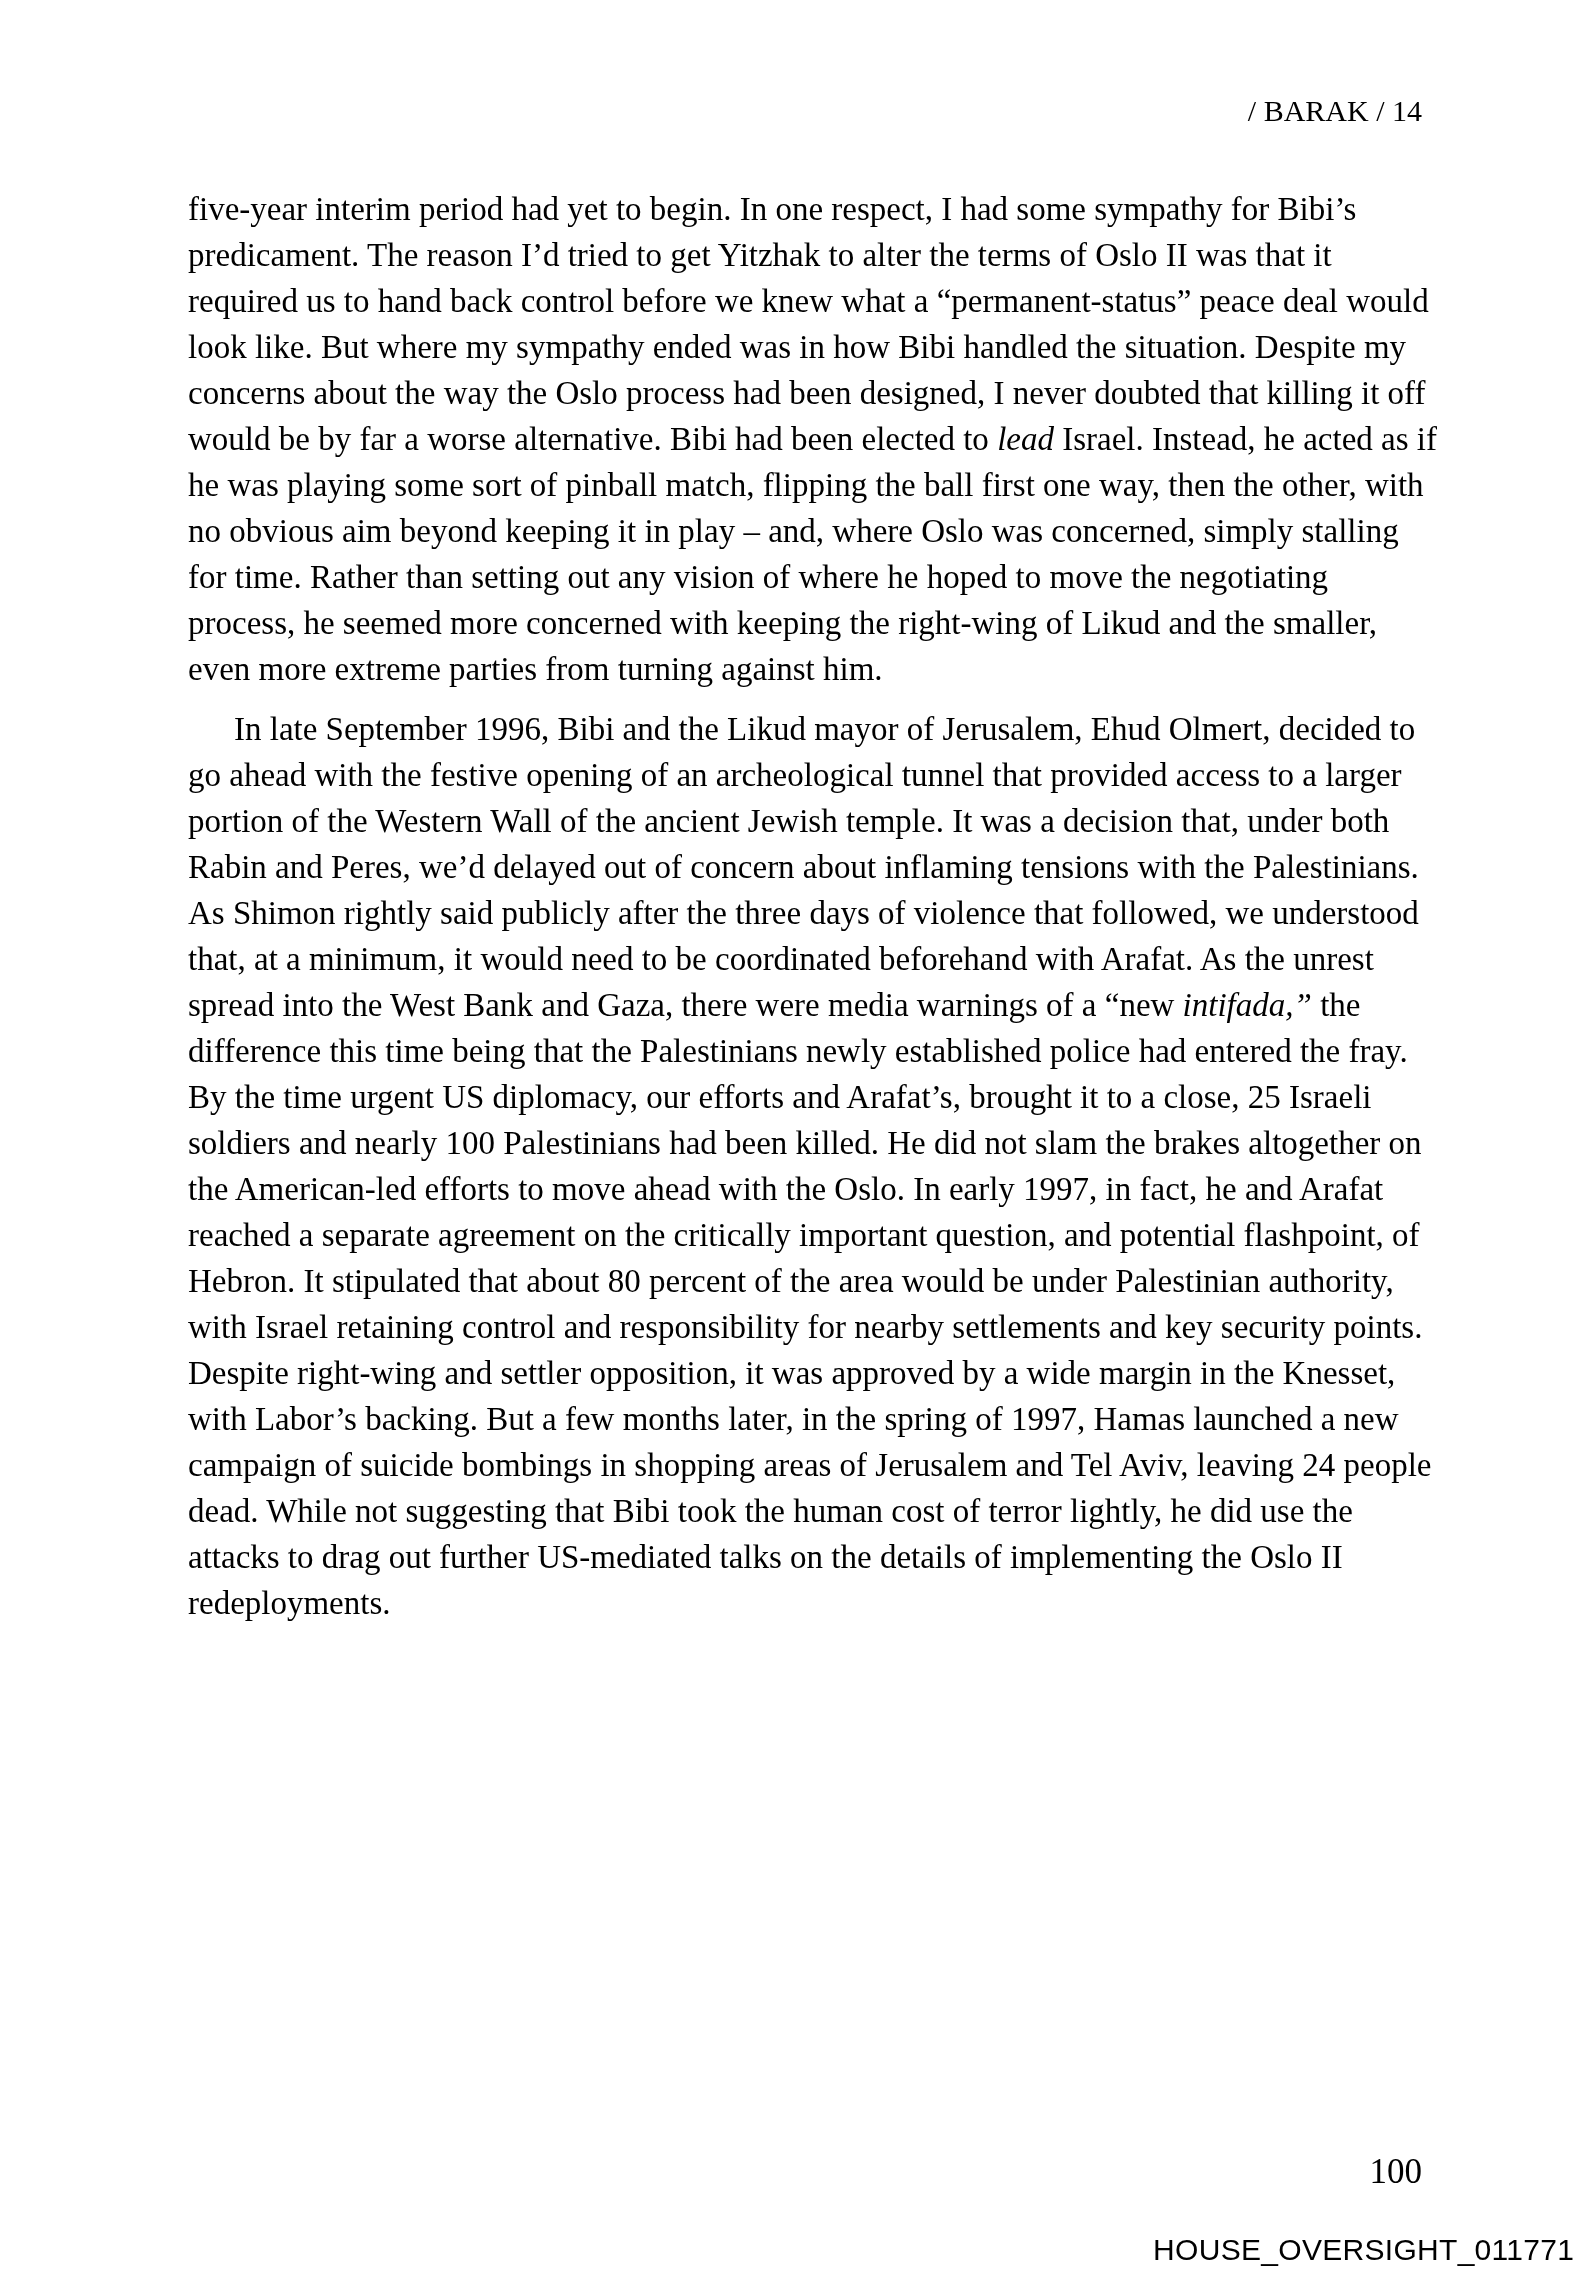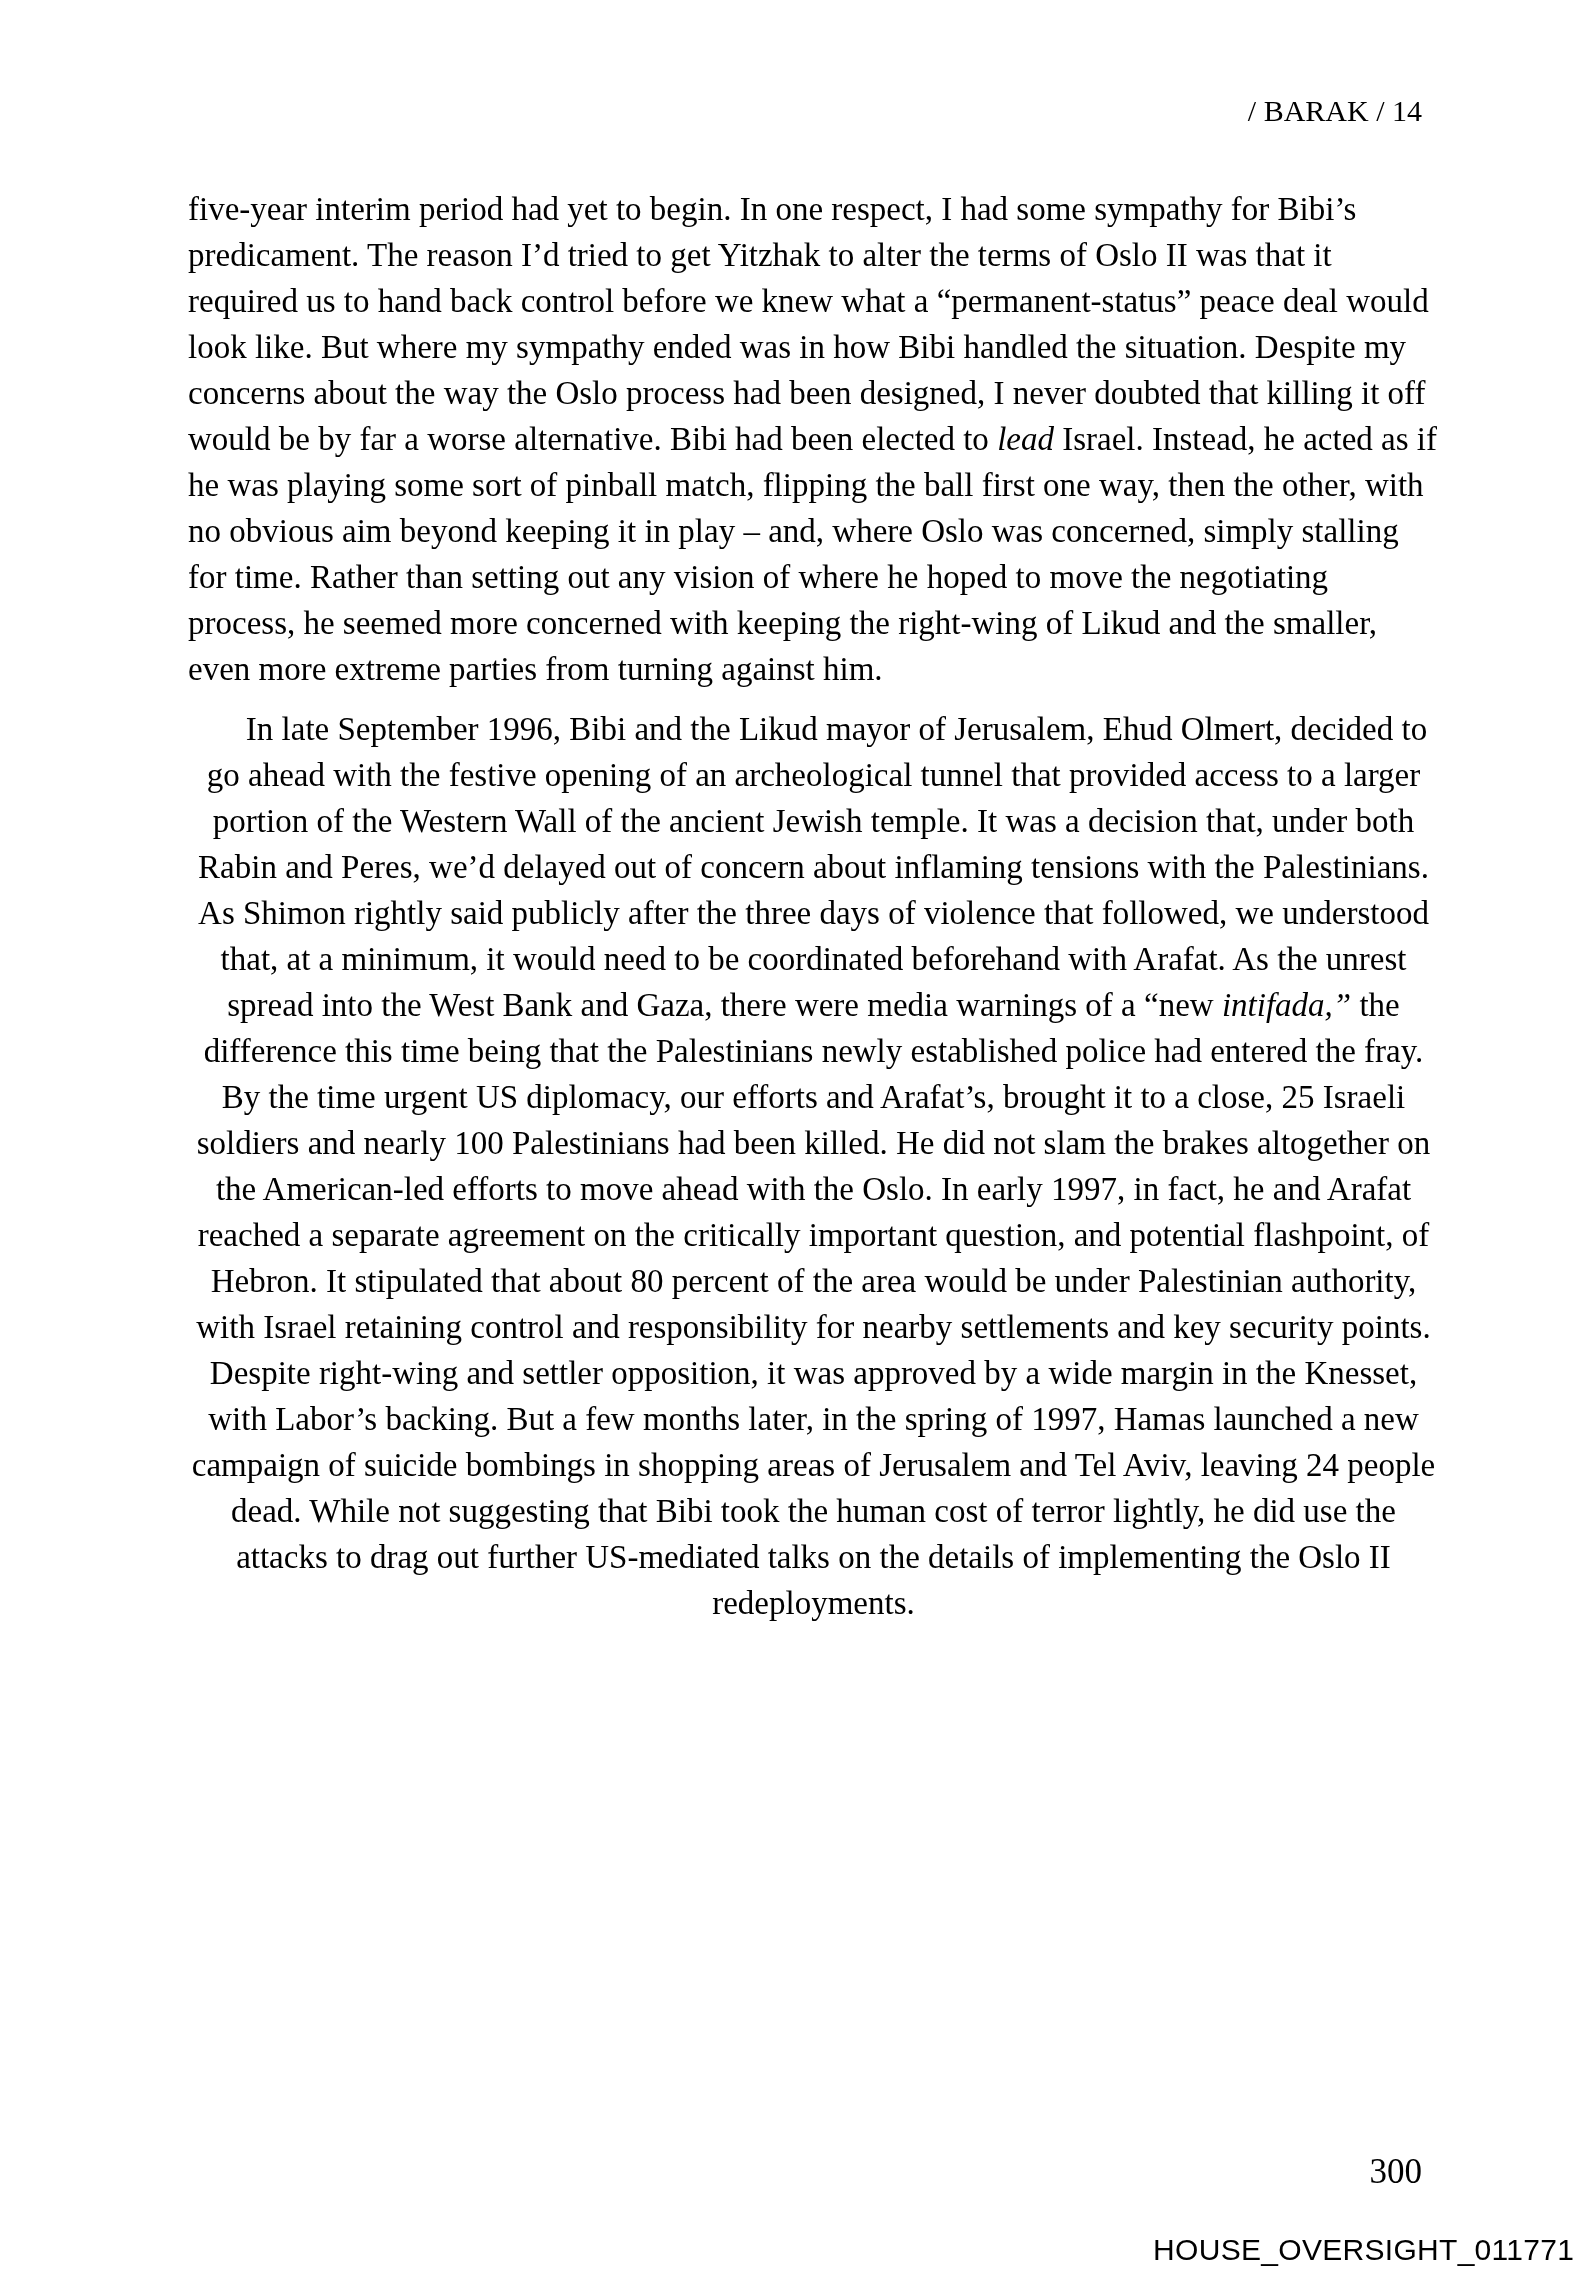--- a/index.html
+++ b/index.html
@@ -33,21 +33,20 @@
     font-size: 33px;
     line-height: 46px;
     text-align: left;
   }
   .content p {
     margin: 0;
   }
   .content p.indent {
     text-indent: 46px;
     margin-top: 14px;
-    text-align: center;
   }
   .italic {
     font-style: italic;
   }
   .page-number {
     position: absolute;
     right: 169px;
     bottom: 103px;
     font-size: 35px;
   }
@@ -65,18 +64,18 @@
 
 <div class="page">
 
   <div class="header">/ BARAK / 14</div>
 
   <div class="content">
       <p><span>five-year interim period had yet to begin. In one respect, I had some sympathy for Bibi’s predicament. The reason I’d tried to get Yitzhak to alter the terms of Oslo II was that it required us to hand back control before we knew what a “permanent-status” peace deal would look like. But where my sympathy ended was in how Bibi handled the situation. Despite my concerns about the way the Oslo process had been designed, I never doubted that killing it off would be by far a worse alternative. Bibi had been elected to </span><span class="italic">lead</span><span> Israel. Instead, he acted as if he was playing some sort of pinball match, flipping the ball first one way, then the other, with no obvious aim beyond keeping it in play – and, where Oslo was concerned, simply stalling for time. Rather than setting out any vision of where he hoped to move the negotiating process, he seemed more concerned with keeping the right-wing of Likud and the smaller, even more extreme parties from turning against him.</span></p>
       <p class="indent"><span>In late September 1996, Bibi and the Likud mayor of Jerusalem, Ehud Olmert, decided to go ahead with the festive opening of an archeological tunnel that provided access to a larger portion of the Western Wall of the ancient Jewish temple. It was a decision that, under both Rabin and Peres, we’d delayed out of concern about inflaming tensions with the Palestinians. As Shimon rightly said publicly after the three days of violence that followed, we understood that, at a minimum, it would need to be coordinated beforehand with Arafat. As the unrest spread into the West Bank and Gaza, there were media warnings of a “new </span><span class="italic">intifada,”</span><span> the difference this time being that the Palestinians newly established police had entered the fray. By the time urgent US diplomacy, our efforts and Arafat’s, brought it to a close, 25 Israeli soldiers and nearly 100 Palestinians had been killed. He did not slam the brakes altogether on the American-led efforts to move ahead with the Oslo. In early 1997, in fact, he and Arafat reached a separate agreement on the critically important question, and potential flashpoint, of Hebron. It stipulated that about 80 percent of the area would be under Palestinian authority, with Israel retaining control and responsibility for nearby settlements and key security points. Despite right-wing and settler opposition, it was approved by a wide margin in the Knesset, with Labor’s backing. But a few months later, in the spring of 1997, Hamas launched a new campaign of suicide bombings in shopping areas of Jerusalem and Tel Aviv, leaving 24 people dead. While not suggesting that Bibi took the human cost of terror lightly, he did use the attacks to drag out further US-mediated talks on the details of implementing the Oslo II redeployments.</span></p>
     </div>
 
-  <div class="page-number">300</div>
+  <div class="page-number">100</div>
 
   <div class="stamp">HOUSE_OVERSIGHT_011771</div>
 
 </div>
 
 
 </body></html>

